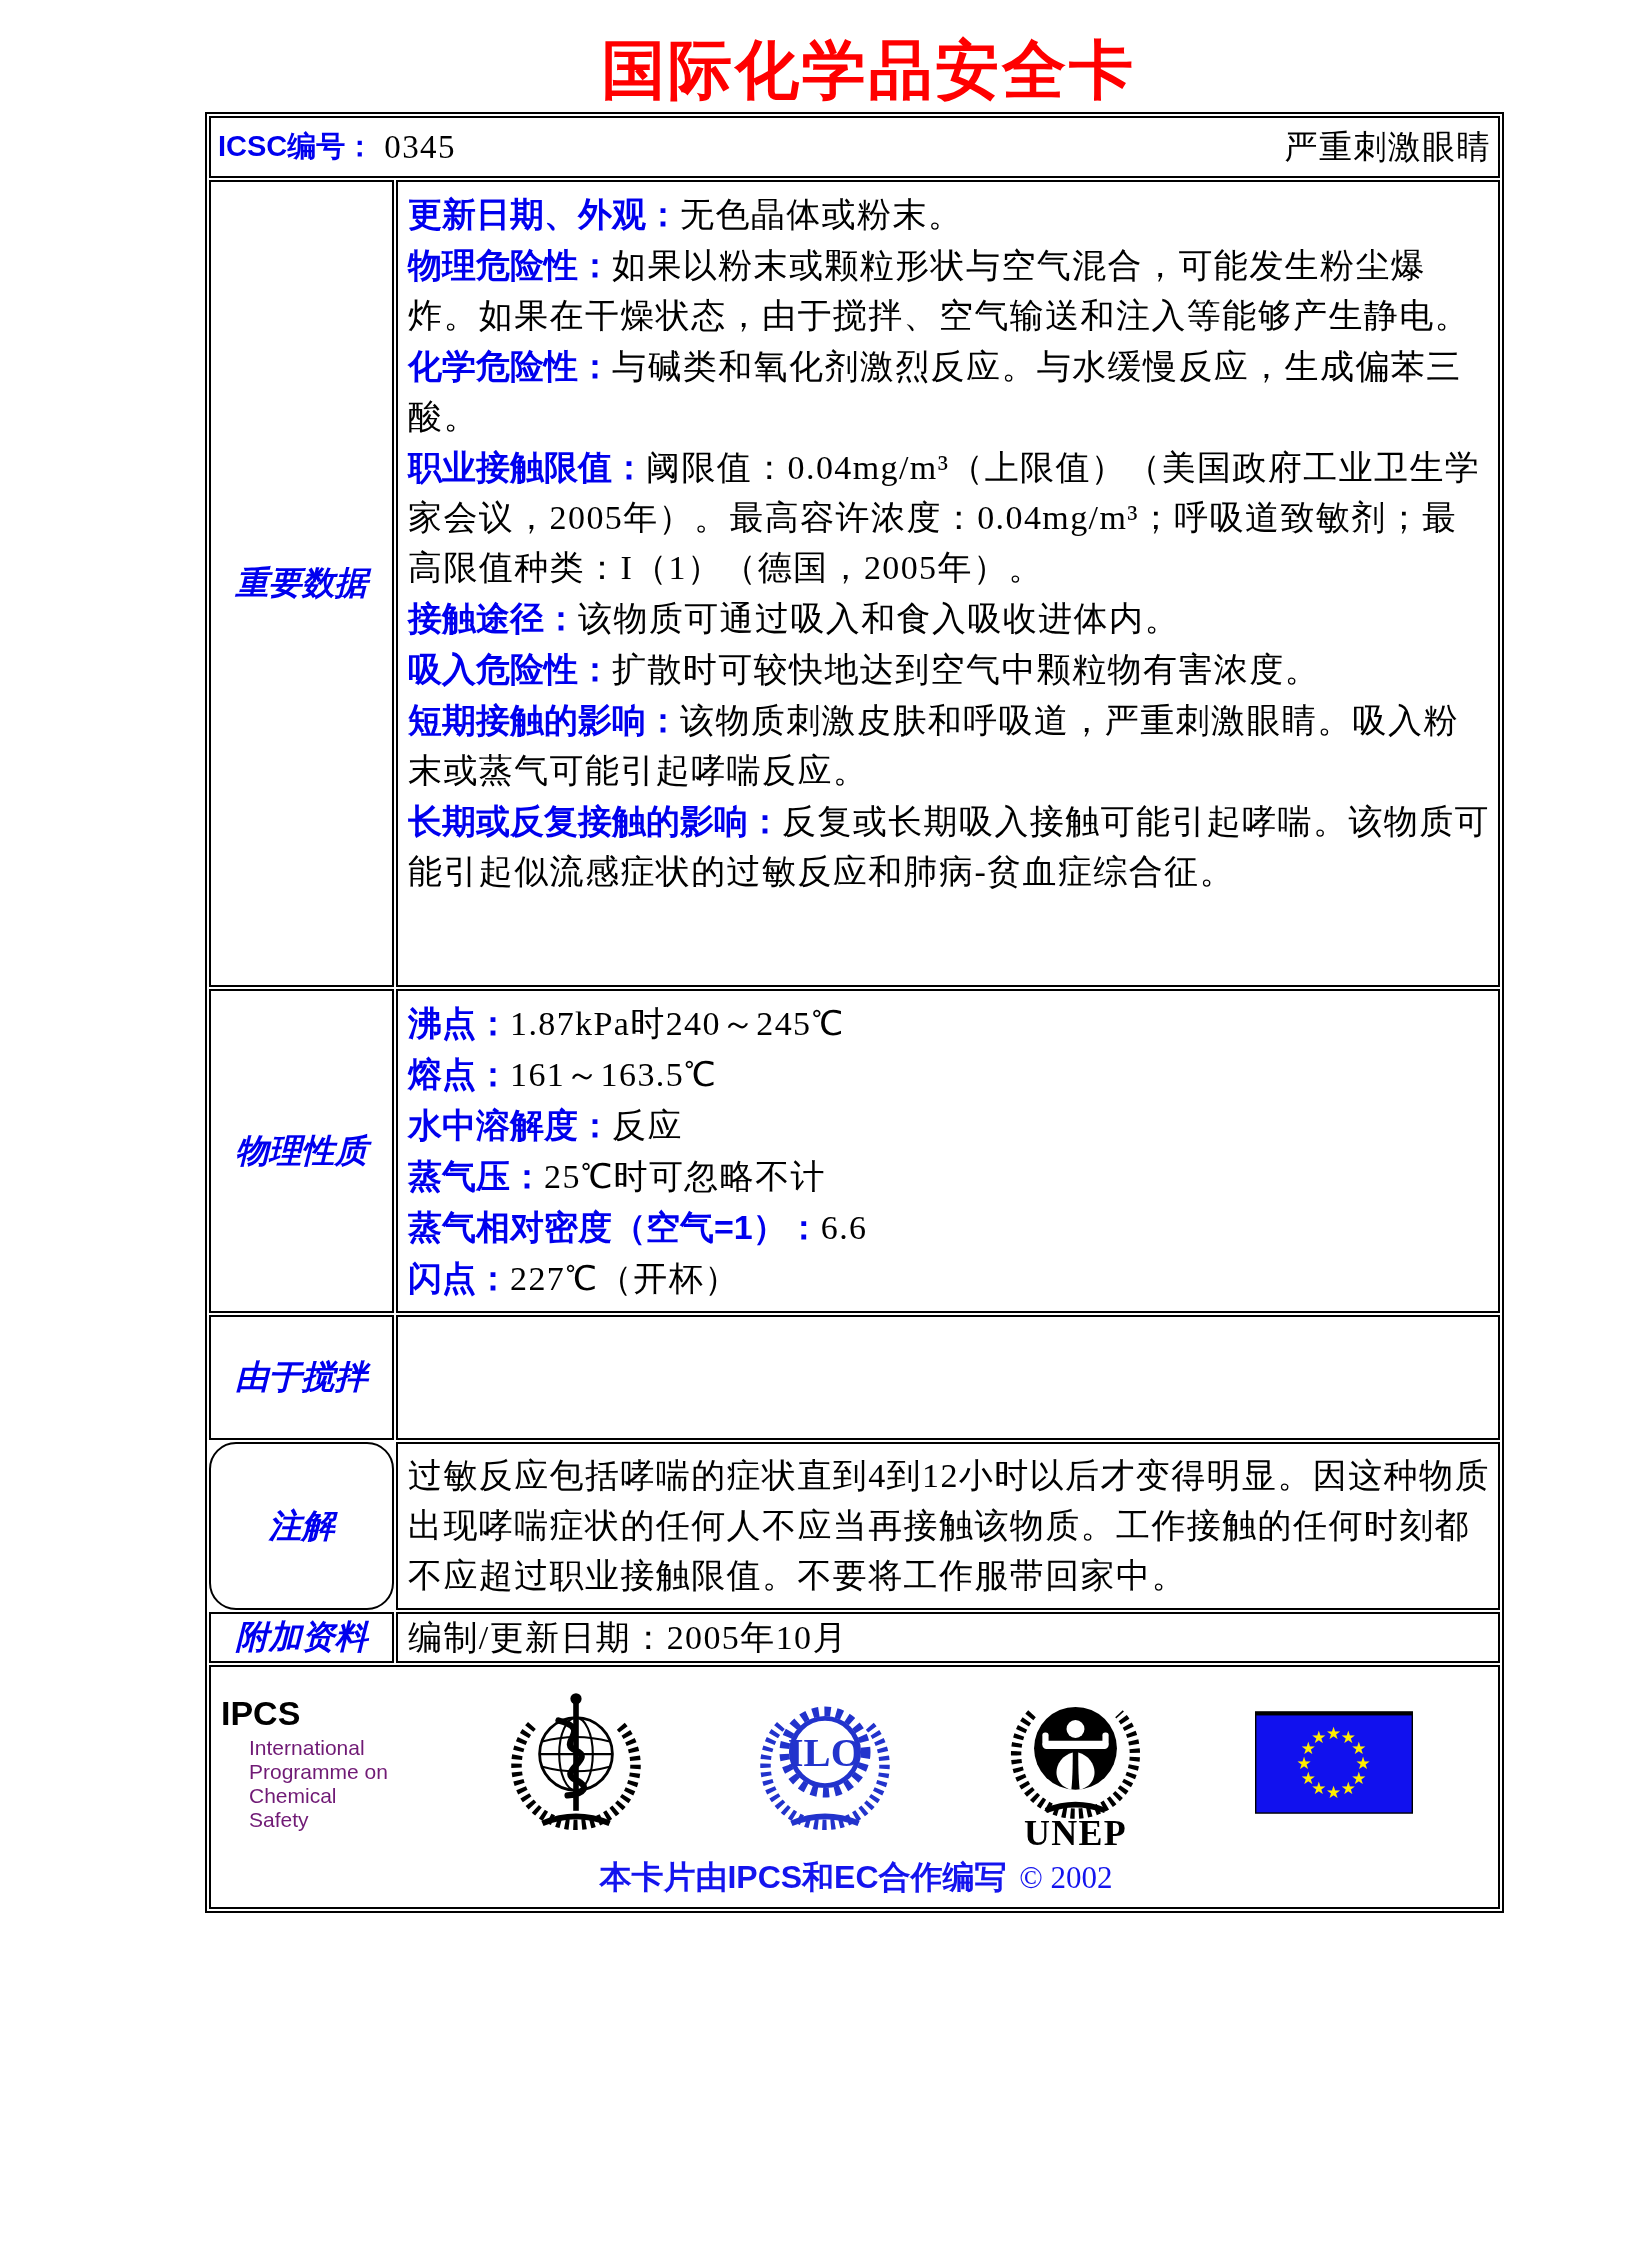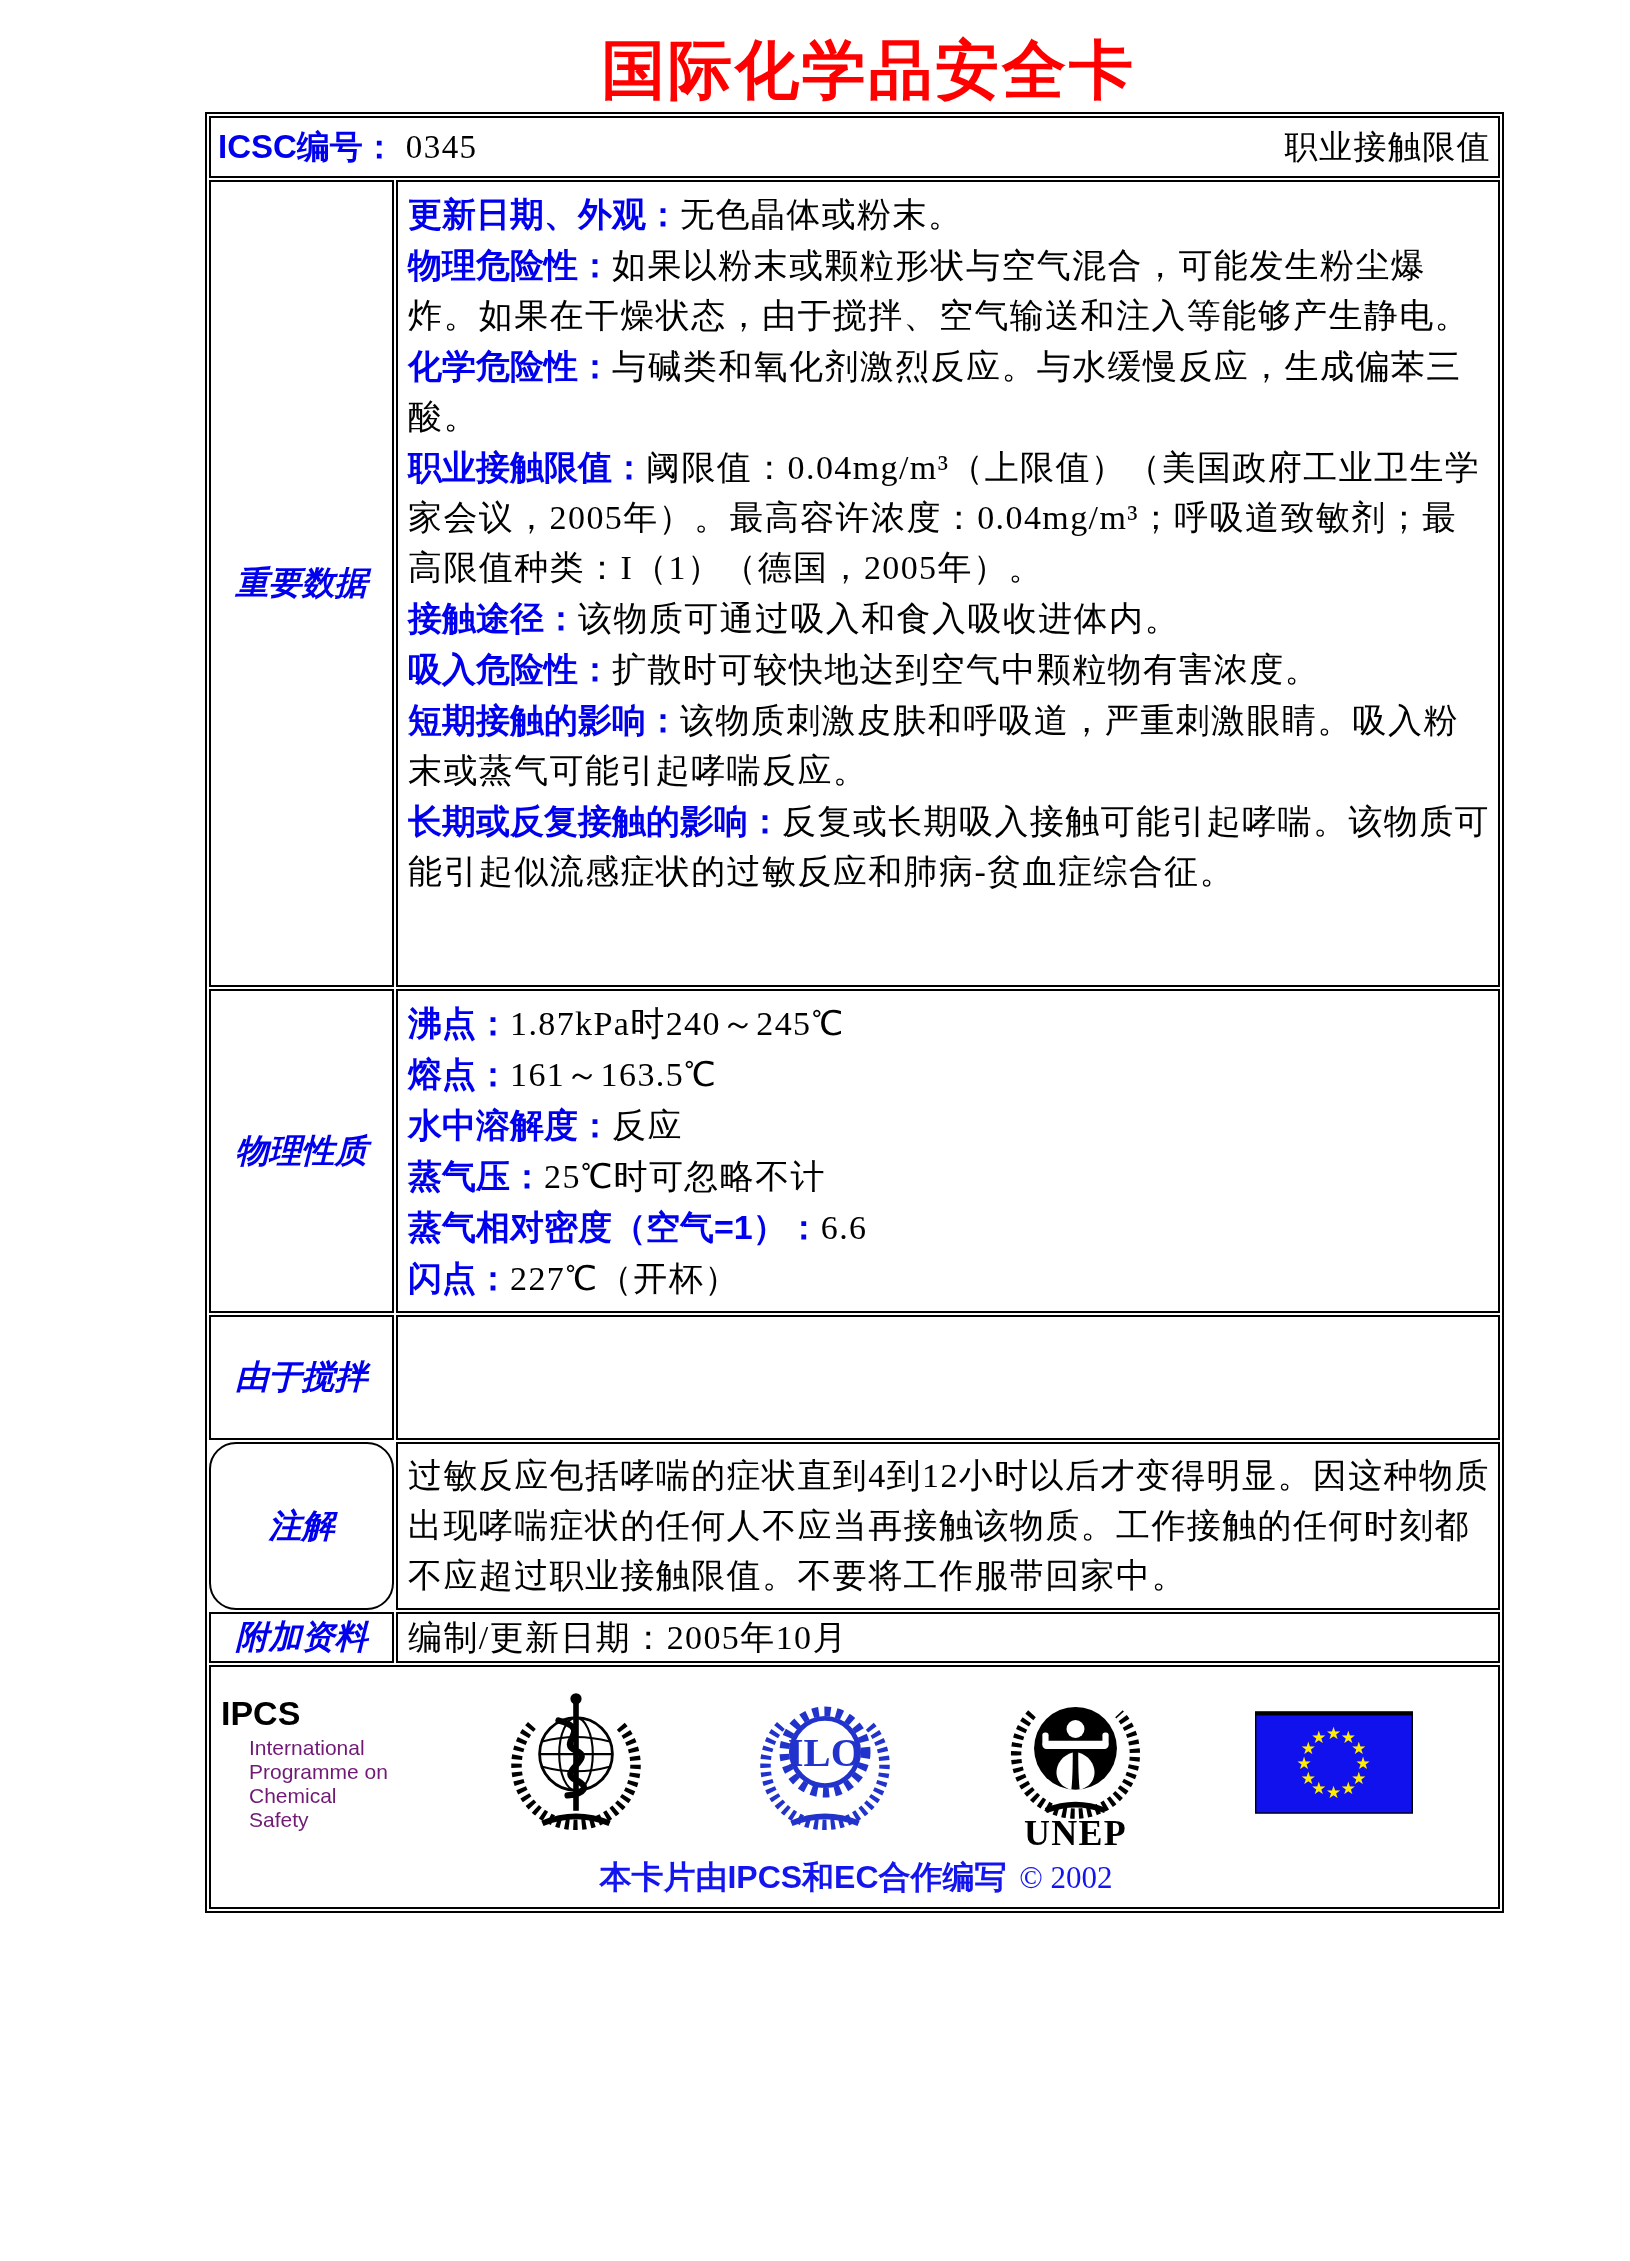--- a/index.html
+++ b/index.html
@@ -27,21 +27,21 @@
   td.content { padding:7px 5.7px 7px 10px; vertical-align:top; }
   .para { font-size:34px; line-height:50px; letter-spacing:1.4px; word-break:break-all; }
   .flabel {
     font-family:"Liberation Sans", sans-serif; font-weight:bold; color:#0000EE;
     letter-spacing:0;
   }
   .ftext { color:#000; }
   td.vmid { vertical-align:middle; }
   
   .hdr-row { display:flex; align-items:center; padding:0 7px; height:100%; }
-  .hdr-label { font-family:"Liberation Sans", sans-serif; font-weight:bold; font-size:33px; color:#0000EE; }
+  .hdr-label { font-family:"Liberation Sans", sans-serif; font-weight:bold; font-size:29px; color:#0000EE; }
   .hdr-num { font-size:33px; margin-left:10px; letter-spacing:1.4px; }
   .hdr-name { margin-left:auto; font-size:33px; letter-spacing:1.4px; }
   
   .logo-cell-inner { display:flex; flex-direction:column; height:100%; padding:4.2px 7px 1.4px 10px; }
   .logo-strip { display:flex; align-items:center; justify-content:space-between; flex:1; padding-right:78px; }
   .ipcs-block { width:177px; align-self:center; }
   .ipcs-title { font-family:"Liberation Sans", sans-serif; font-weight:bold; font-size:34px; color:#000; }
   .ipcs-sub { font-family:"Liberation Sans", sans-serif; font-size:21px; line-height:24px; color:#701a75; margin-top:2.8px;margin-left:28px; }
   .copyright-line { text-align:center; padding:1.4px 0 5.7px 0; }
   .cp-text { font-family:"Liberation Sans", sans-serif; font-weight:bold; font-size:32px; color:#1414EE; }
@@ -62,21 +62,21 @@
       <col class="c1">
       <col>
     </colgroup>
 
   <tbody>
       <tr>
     <td colspan="2" style="height:62px;" class="vmid">
       <div class="hdr-row">
         <span class="hdr-label">ICSC编号：</span>
         <span class="hdr-num">0345</span>
-        <span class="hdr-name">职业接触限值</span>
+        <span class="hdr-name">严重刺激眼睛</span>
       </div>
     </td>
   </tr>
 
   <tr>
     <td class="lbl" style="height:807px;">重要数据</td>
     <td class="content">
       <div class="para"><span class="flabel">更新日期、外观：</span><span class="ftext">无色晶体或粉末。</span></div>
       <div class="para"><span class="flabel">物理危险性：</span><span class="ftext">如果以粉末或颗粒形状与空气混合，可能发生粉尘爆炸。如果在干燥状态，由于搅拌、空气输送和注入等能够产生静电。</span></div>
       <div class="para"><span class="flabel">化学危险性：</span><span class="ftext">与碱类和氧化剂激烈反应。与水缓慢反应，生成偏苯三酸。</span></div>

